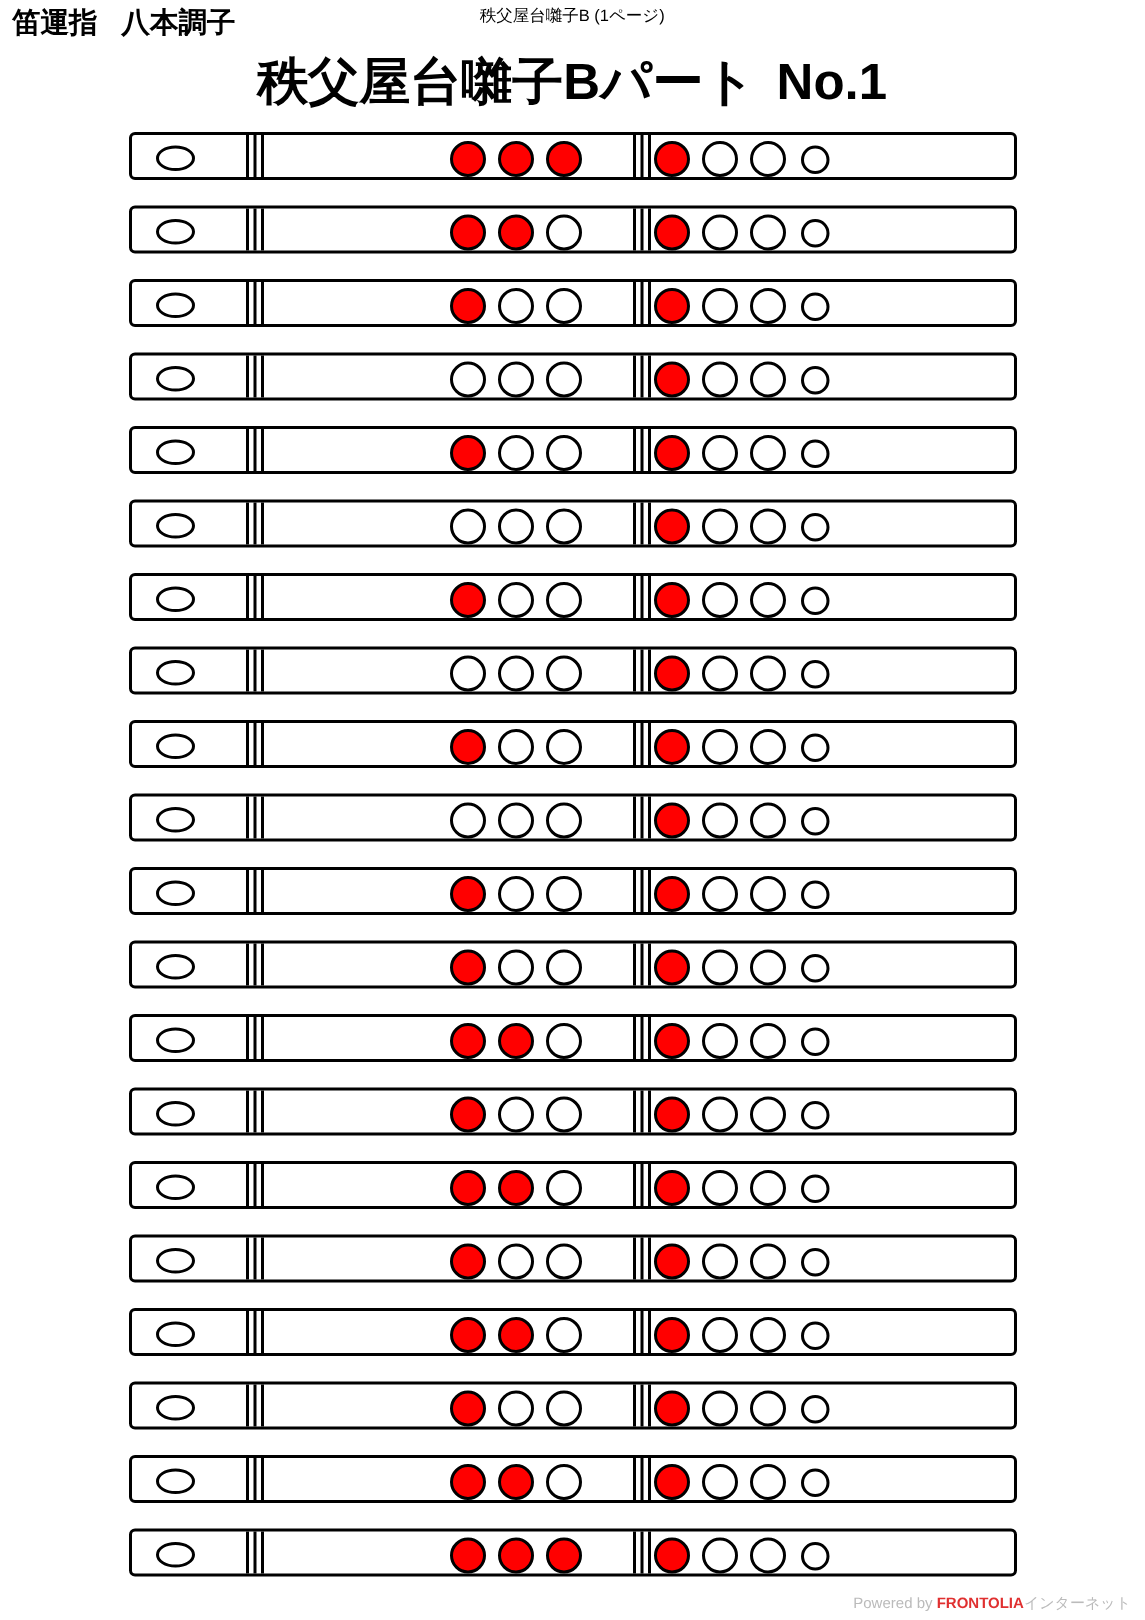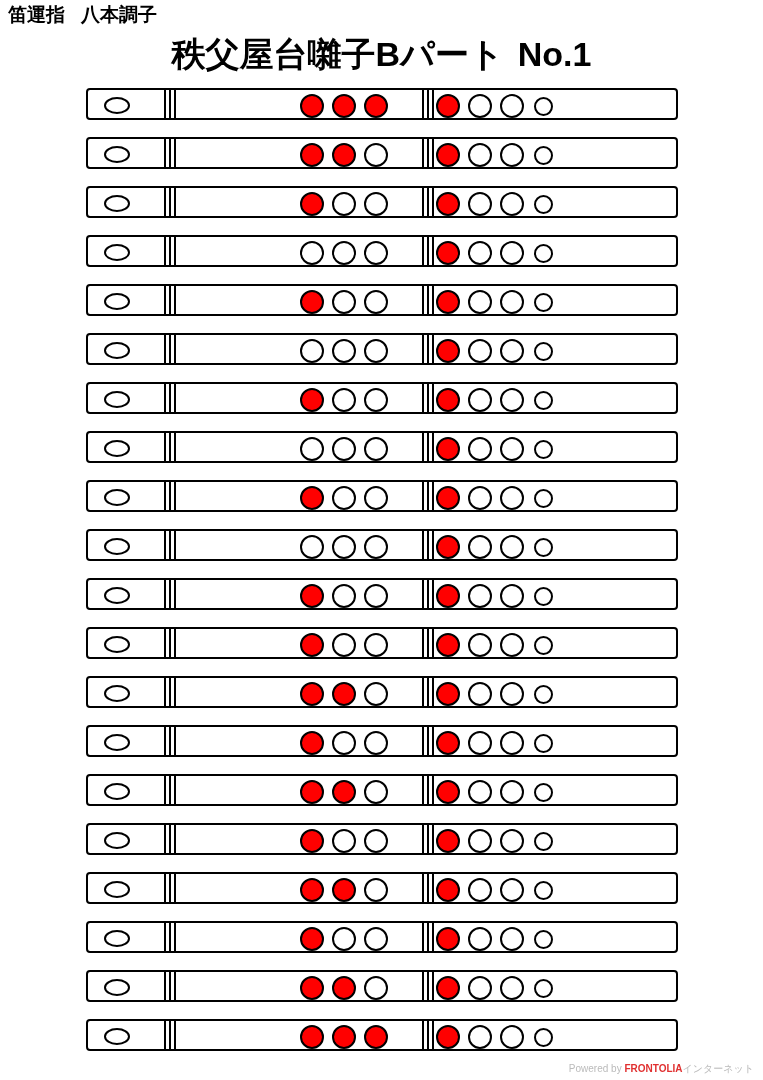--- a/index.html
+++ b/index.html
@@ -152,20 +152,21 @@
 </style>
 </head>
 <body>
 
 <div class="page">
 
   <div class="hdr-left">
     <span>笛運指</span><span class="gap"></span><span>八本調子</span>
   </div>
 
+  <div class="hdr-center">秩父屋台囃子B (1ページ)</div>
 
   <div class="title">
     <span>秩父屋台囃子Bパート</span><span class="num">No.1</span>
   </div>
 
   <div class="rows" id="rows">
       <div class="row">
         <div class="mouth"></div>
         <div class="bar b1"></div>
         <div class="bar b2"></div>

